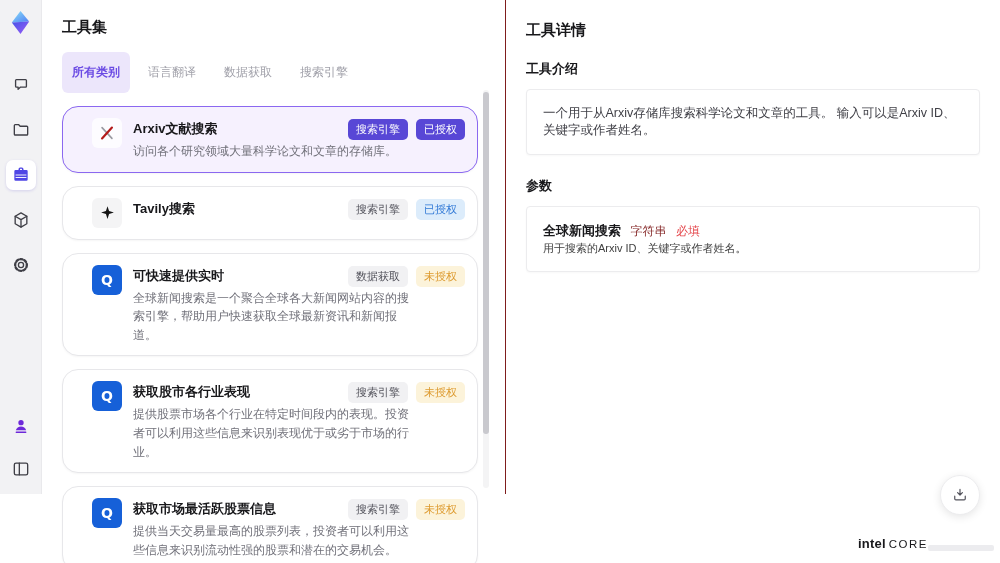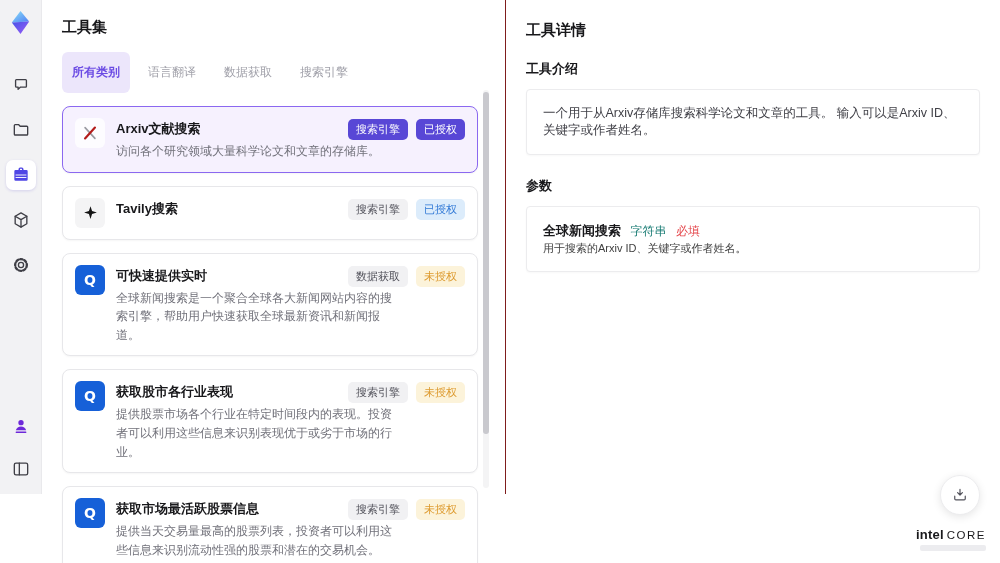--- a/index.html
+++ b/index.html
@@ -20,22 +20,22 @@
   svg.sicon{width:20px;height:20px;stroke:#3f3f46;fill:none;stroke-width:1.6;
             stroke-linecap:round;stroke-linejoin:round;}
 
   
   .left-panel{width:463px;box-sizing:border-box;padding:12px 0 0 20px;position:relative;flex-shrink:0;}
   .page-title{font-size:15px;font-weight:700;margin:6px 0 15px;}
   .tabs{display:flex;gap:8px;margin-bottom:13px;font-size:12px;color:#a1a1aa;align-items:center;}
   .tab{padding:12px 10px;border-radius:6px;cursor:pointer;}
   .tab.active{background:#ece6fb;color:#6b4be4;font-weight:600;}
   .tool-list{display:flex;flex-direction:column;gap:13px;width:416px;}
-  .tool-card{position:relative;display:flex;gap:11px;padding:11px 12px;
-             border:1px solid #e7e7ea;border-radius:8px;background:#fff;
+  .tool-card{position:relative;display:flex;gap:11px;padding:11px 29px;
+             border:1px solid #e7e7ea;border-radius:16px;background:#fff;
              box-shadow:0 1px 2px rgba(0,0,0,.04);box-sizing:border-box;cursor:pointer;}
   .tool-card.selected{background:#f6f1fe;border:1.5px solid #8b68f0;}
   .ibox{width:30px;height:30px;border-radius:6px;display:flex;align-items:center;
         justify-content:center;flex-shrink:0;background:#f4f4f5;}
   .selected .ibox{background:#fdfcff;}
   .ibox.blue{background:#1660d8;}
   .qglyph{color:#fff;font-weight:800;font-size:14px;font-family:"DejaVu Sans",sans-serif;}
   .tool-name{font-size:13px;font-weight:700;color:#18181b;margin:2px 0 4px;}
   .tool-desc{font-size:12px;color:#71717a;line-height:1.55;max-width:278px;}
   .tool-badges{position:absolute;top:12px;right:12px;display:flex;gap:8px;}
@@ -49,29 +49,29 @@
   .list-scrollbar .thumb{position:absolute;top:2px;left:0;width:6px;height:86%;
                   border-radius:3px;background:#c9c9ce;}
 
   
   .right-panel{flex:1;border-left:1px solid #7f1d1d;padding:15px 20px;box-sizing:border-box;}
   .detail-title{font-size:15px;font-weight:700;margin:6px 0 20px;}
   .section-h{font-size:13px;font-weight:700;margin:0 0 11px;}
   .card{border:1px solid #ececee;border-radius:4px;padding:15px 16px;font-size:12.5px;
         color:#3f3f46;box-shadow:0 1px 2px rgba(0,0,0,.03);background:#fff;margin-bottom:22px;}
   .param-name{font-size:13px;font-weight:700;color:#18181b;}
-  .param-type{font-size:12px;color:#0f766e;margin-left:6px;font-family:Liberation Serif, serif;}
+  .param-type{font-size:12px;color:#7f1d1d;margin-left:6px;font-family:Liberation Serif, serif;}
   .param-req{font-size:12px;color:#e5484d;margin-left:6px;}
   .param-desc{margin-top:1px;font-size:11px;color:#404040;}
 
   
   .fab{position:fixed;right:20px;bottom:48px;width:38px;height:38px;border-radius:50%;
        background:#fff;border:1px solid #ececee;box-shadow:0 2px 8px rgba(0,0,0,.10);
        display:flex;align-items:center;justify-content:center;cursor:pointer;}
-  .intel{position:fixed;right:14px;bottom:12px;display:flex;flex-direction:column;
+  .intel{position:fixed;right:6px;bottom:12px;display:flex;flex-direction:row;
          align-items:flex-end;}
   .intel-row{font-size:13px;color:#18181b;}
   .intel-brand{font-weight:700;letter-spacing:.2px;}
   .intel-product{font-weight:400;letter-spacing:1.5px;font-size:11.5px;margin-left:3px;}
   .intel-sub{height:6px;width:66px;background:#ececef;border-radius:2px;margin-top:3px;}
 </style>
 </head>
 <body>
 
 <div class="app">

